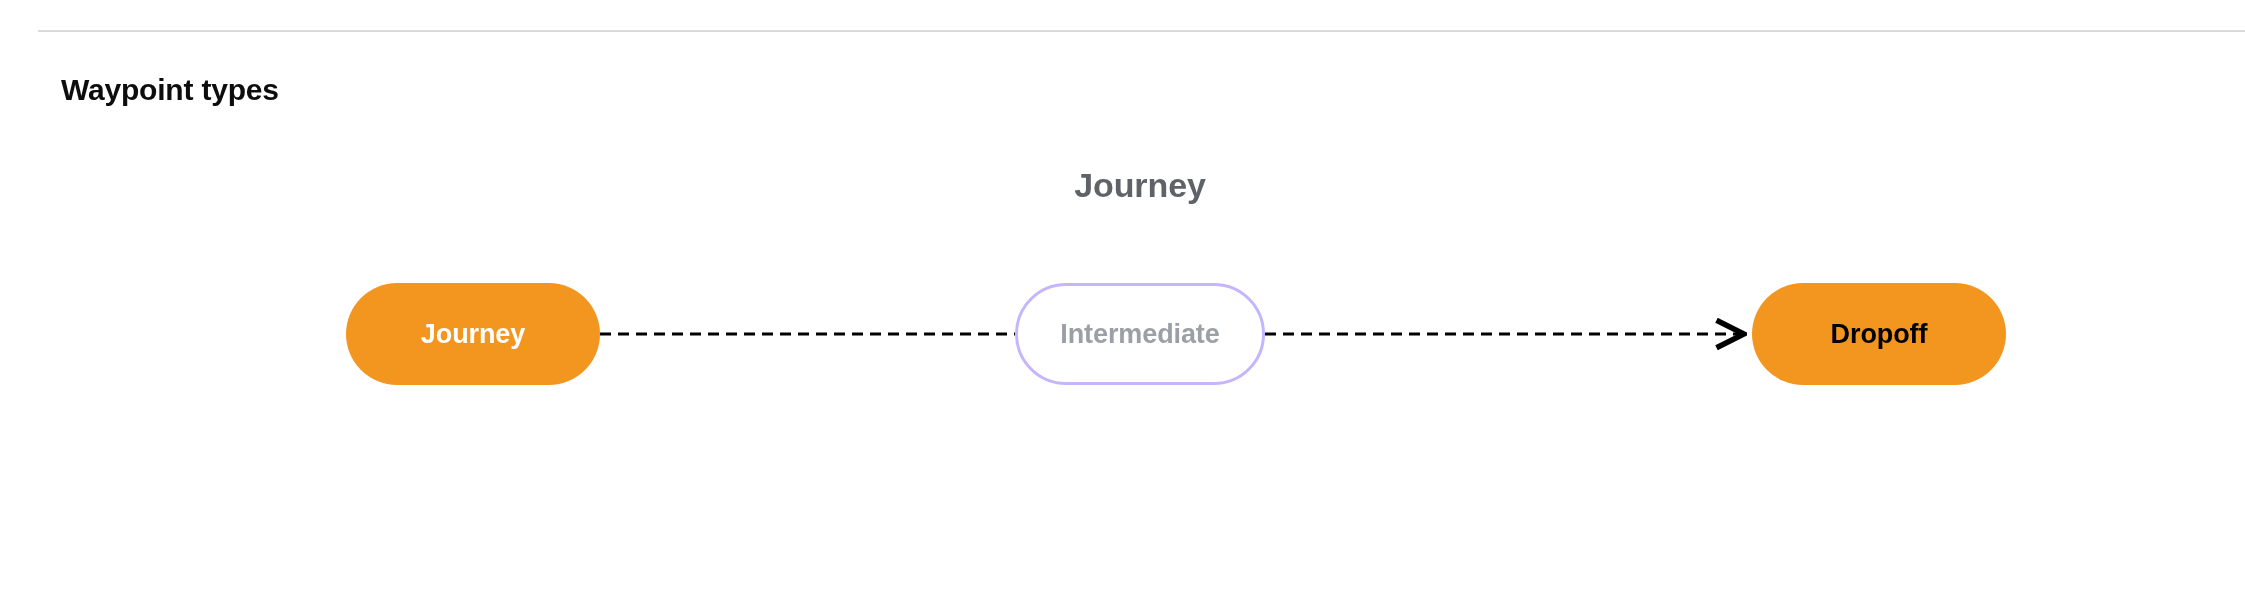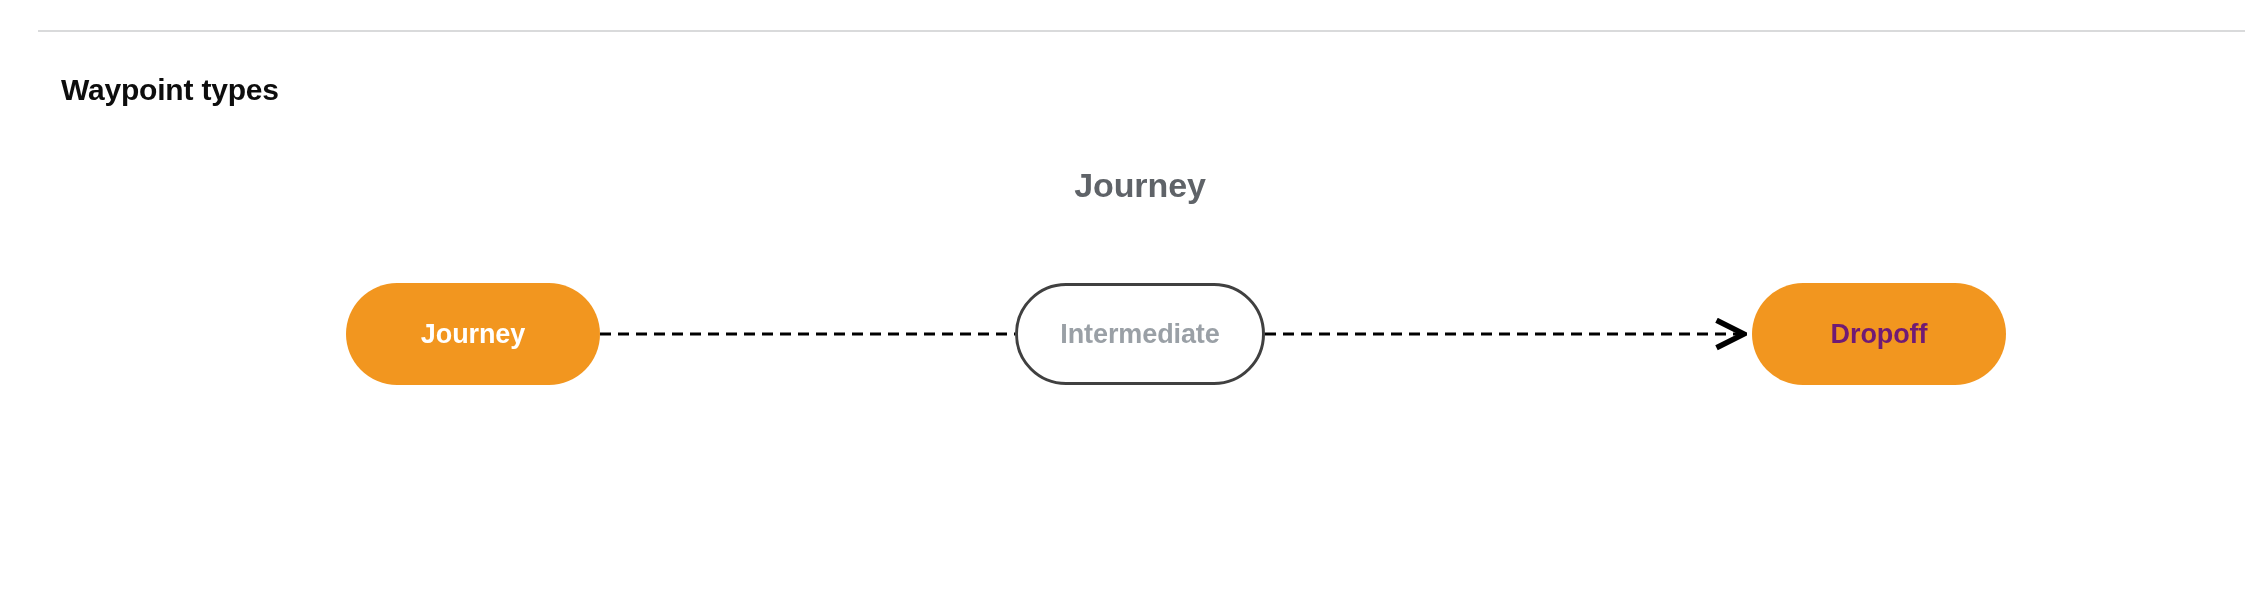--- a/index.html
+++ b/index.html
@@ -93,28 +93,28 @@
     top: 283px;
     width: 254px;
     background: #f2961f;
     color: #ffffff;
   }
   .node-dropoff {
     left: 1752px;
     top: 283px;
     width: 254px;
     background: #f2961f;
-    color: #701a75;
+    color: #000000;
   }
   .node-intermediate {
     left: 1015px;
     top: 283px;
     width: 250px;
     background: #ffffff;
-    border: 3px solid #404040;
+    border: 3px solid #c4b5fd;
     color: #9aa0a6;
   }
 </style>
 </head>
 <body>
 
 <div id="page">
 
   <div class="divider top"></div>
 

